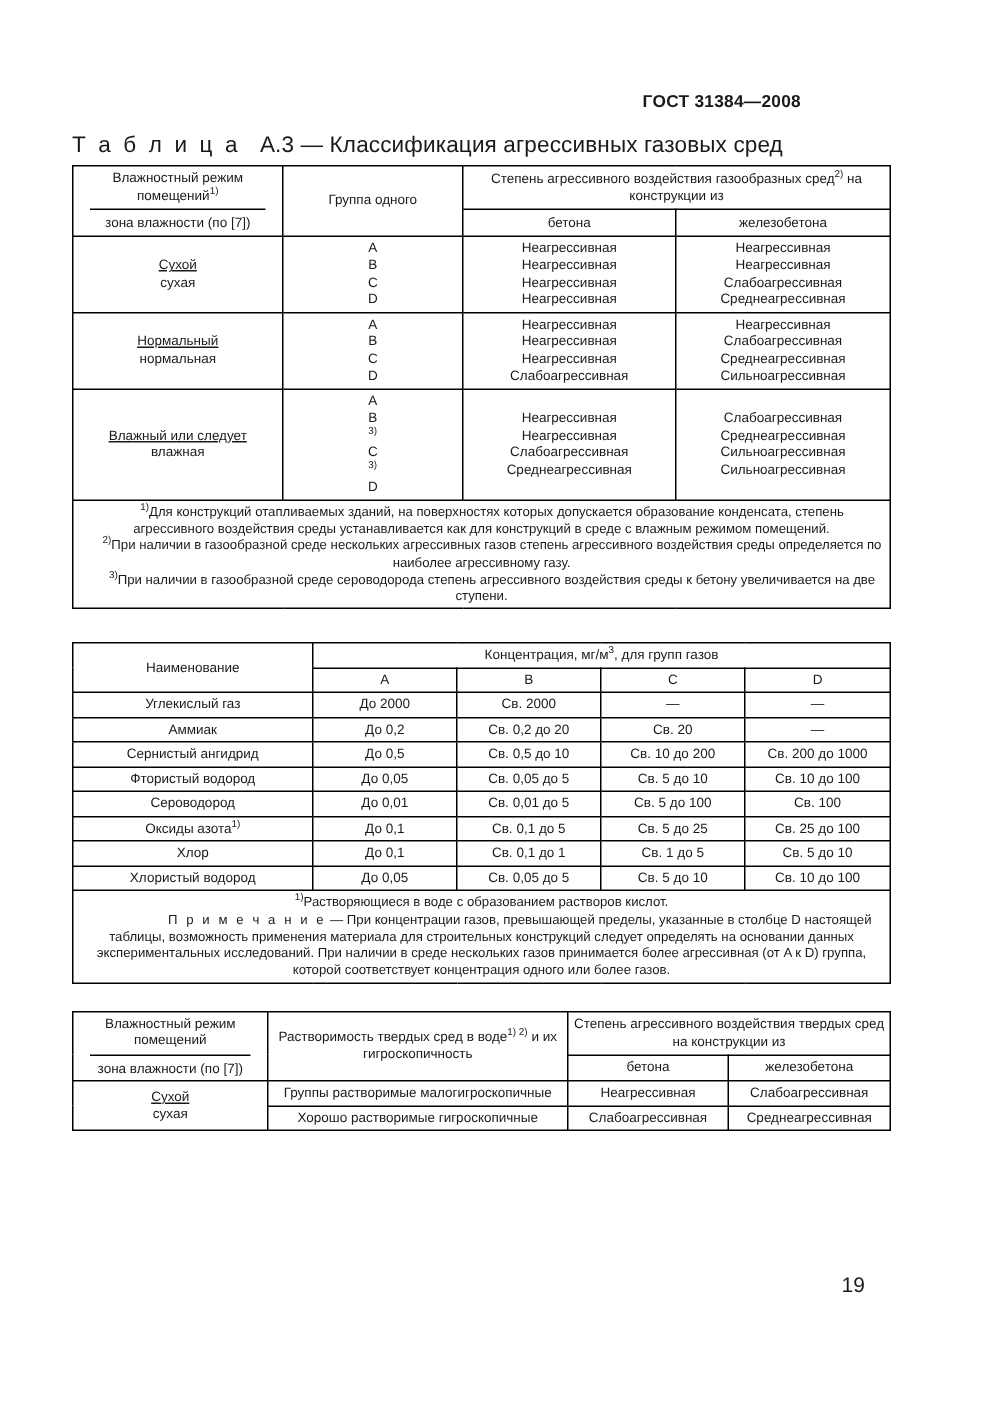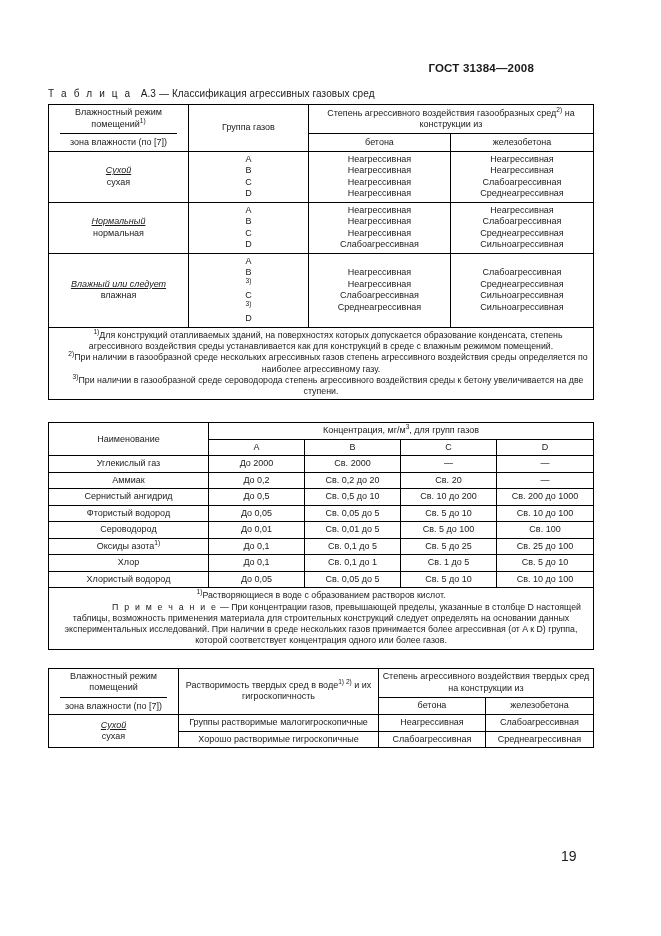--- a/index.html
+++ b/index.html
@@ -30,21 +30,21 @@
     font-weight: bold;
     letter-spacing: 0.2px;
   }
   .content {
     position: absolute;
     top: 88px;
     left: 48px;
     width: 545px;
   }
   .tbl-caption {
-    font-size: 10px;
+    font-size: 15px;
     margin: 0 0 5px 0;
     letter-spacing: 0.1px;
     white-space: nowrap;
   }
   .tbl-caption .spaced {
     letter-spacing: 2.1px;
   }
   table.doc {
     border-collapse: collapse;
     width: 545px;
@@ -61,21 +61,20 @@
   }
   td.thead, th.thead {
     padding: 4px 3px;
   }
   td.lefted {
     text-align: left;
     padding-left: 10px;
   }
   .u {
     text-decoration: underline;
-    font-style: italic;
   }
   sup {
     font-size: 6.6px;
     vertical-align: super;
     line-height: 0;
   }
   .stack span {
     display: block;
   }
   .notecell {
@@ -134,21 +133,21 @@
         <col style="width:143px">
       </colgroup>
       <tbody>
         <tr>
           <td class="thead" rowspan="2">
             <span>Влажностный</span>
             <span><span>режим помещений</span><sup>1)</sup></span>
             <span class="hdr-split"></span>
             <span>зона влажности (по [7])</span>
           </td>
-          <td class="thead" rowspan="2">Группа газов</td>
+          <td class="thead" rowspan="2">Группа одного</td>
           <td class="thead" colspan="2">
             <span><span>Степень агрессивного воздействия газообразных сред</span><sup>2)</sup></span>
             <span>на конструкции из</span>
           </td>
         </tr>
         <tr>
           <td class="thead">бетона</td>
           <td class="thead">железобетона</td>
         </tr>
 

